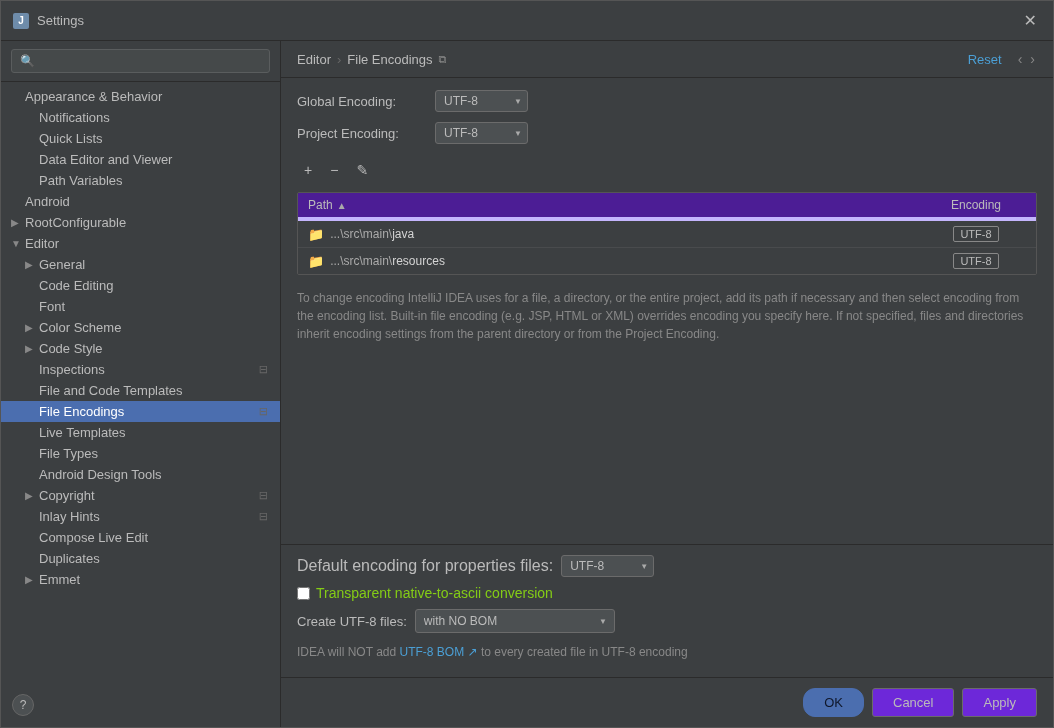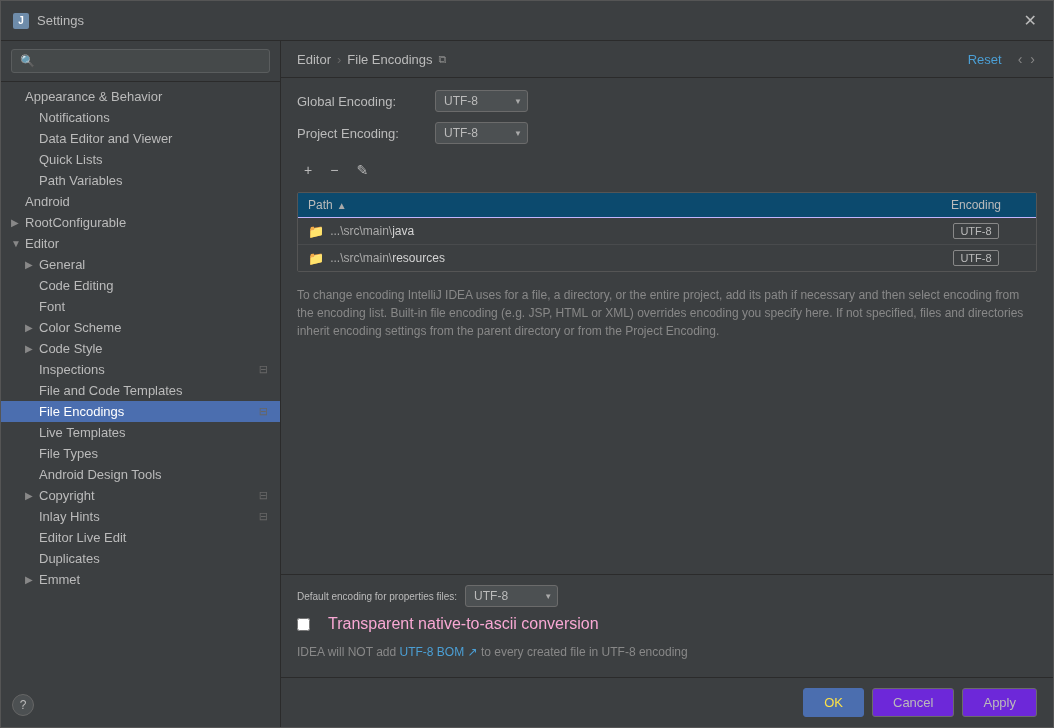--- a/index.html
+++ b/index.html
@@ -250,23 +250,23 @@
     }
 
     .table-container {
       border: 1px solid #555;
       border-radius: 2px;
       overflow: hidden;
       flex-shrink: 0;
     }
 
     .table-header {
-      background: #0c4a6e;
-      display: flex;
-      border-bottom: 1px solid #c4b5fd;
+      background: #4c1d95;
+      display: flex;
+      border-bottom: 4px solid #c4b5fd;
     }
 
     .table-col-path {
       flex: 1;
       padding: 5px 10px;
       color: #bbbbbb;
       font-size: 12px;
       display: flex;
       align-items: center;
       gap: 4px;
@@ -348,43 +348,42 @@
     }
 
     .properties-row {
       display: flex;
       align-items: center;
       gap: 8px;
     }
 
     .properties-label {
       color: #bbbbbb;
-      font-size: 10px;
+      font-size: 16px;
     }
 
     .checkbox-row {
       display: flex;
       align-items: center;
       gap: 6px;
     }
 
     .checkbox-input {
       width: 13px;
       height: 13px;
       border: 1px solid #777;
       background: #45494a;
       border-radius: 2px;
       cursor: pointer;
       flex-shrink: 0;
     }
 
     .checkbox-label {
-      color: #f9a8d4;
-      font-size: 16px;
-      margin-left: 12px;
+      color: #84cc16;
+      font-size: 14px;
     }
 
     .create-utf8-row {
       display: flex;
       align-items: center;
       gap: 8px;
     }
 
     .create-label {
       color: #bbbbbb;
@@ -442,22 +441,23 @@
     .btn {
       padding: 6px 20px;
       border-radius: 3px;
       font-size: 13px;
       cursor: pointer;
       border: 1px solid transparent;
     }
 
     .btn-primary {
       background: #4b6eaf;
-      color: #fde047;
+      color: #0f172a;
       border-color: #4b6eaf;
+      border-radius: 12px;
     }
 
     .btn-secondary {
       background: #6d28d9;
       color: #bbbbbb;
       border-color: #6b6b6b;
     }
 
     .sort-arrow {
       font-size: 10px;
@@ -499,25 +499,25 @@
         <div class="tree-item tree-item-level1">
           <span class="arrow"></span>
           <span>Appearance &amp; Behavior</span>
         </div>
         <div class="tree-item tree-item-level2">
           <span class="arrow"></span>
           <span>Notifications</span>
         </div>
         <div class="tree-item tree-item-level2">
           <span class="arrow"></span>
+          <span>Quick Lists</span>
+        </div>
+        <div class="tree-item tree-item-level2">
+          <span class="arrow"></span>
           <span>Data Editor and Viewer</span>
-        </div>
-        <div class="tree-item tree-item-level2">
-          <span class="arrow"></span>
-          <span>Quick Lists</span>
         </div>
         <div class="tree-item tree-item-level2">
           <span class="arrow"></span>
           <span>Path Variables</span>
         </div>
 
         <div class="tree-item tree-item-level1">
           <span class="arrow"></span>
           <span>Android</span>
         </div>
@@ -582,21 +582,21 @@
           <span>Copyright</span>
           <span class="badge">⊟</span>
         </div>
         <div class="tree-item tree-item-level2">
           <span class="arrow"></span>
           <span>Inlay Hints</span>
           <span class="badge">⊟</span>
         </div>
         <div class="tree-item tree-item-level2">
           <span class="arrow"></span>
-          <span>Editor Live Edit</span>
+          <span>Compose Live Edit</span>
         </div>
         <div class="tree-item tree-item-level2">
           <span class="arrow"></span>
           <span>Duplicates</span>
         </div>
         <div class="tree-item tree-item-level2">
           <span class="arrow">▶</span>
           <span>Emmet</span>
         </div>
       </div>
@@ -696,20 +696,30 @@
               <option>ISO-8859-1</option>
             </select>
           </div>
         </div>
 
         <div class="checkbox-row">
           <input type="checkbox" class="checkbox-input" style="">
           <span class="checkbox-label">Transparent native-to-ascii conversion</span>
         </div>
 
+        <div class="create-utf8-row">
+          <span class="create-label">Create UTF-8 files:</span>
+          <div class="create-select-wrapper">
+            <select class="create-select">
+              <option>with NO BOM</option>
+              <option>with BOM</option>
+              <option>with BOM (auto-detect)</option>
+            </select>
+          </div>
+        </div>
 
         <div class="bom-notice">
           <span>IDEA will NOT add </span><span class="bom-link">UTF-8 BOM ↗</span><span> to every created file in UTF-8 encoding</span>
         </div>
       </div>
 
       <div class="action-buttons">
         <button class="btn btn-primary">OK</button>
         <button class="btn btn-secondary">Cancel</button>
         <button class="btn btn-secondary">Apply</button>

